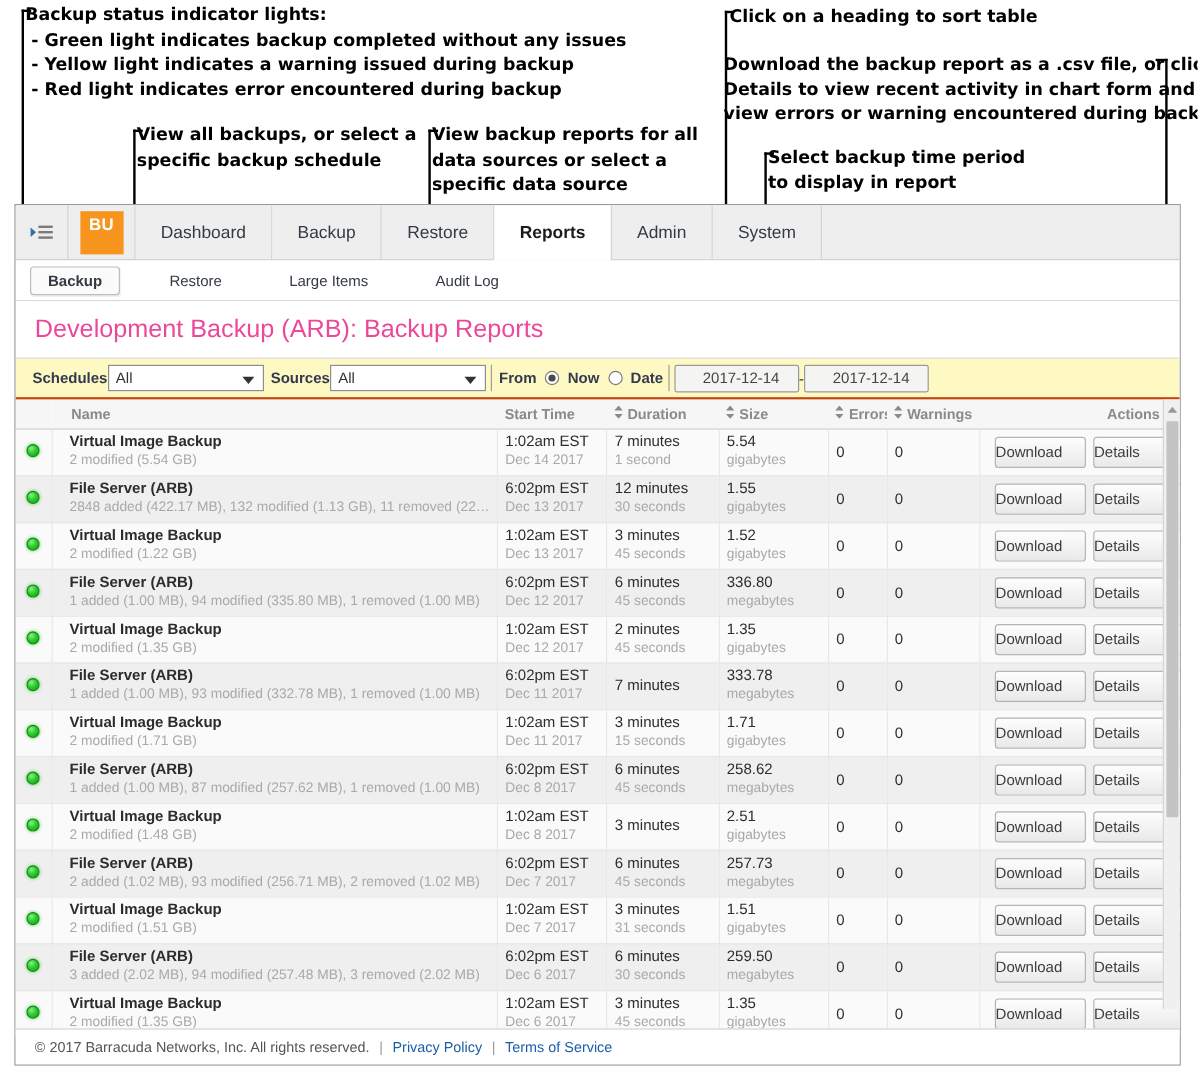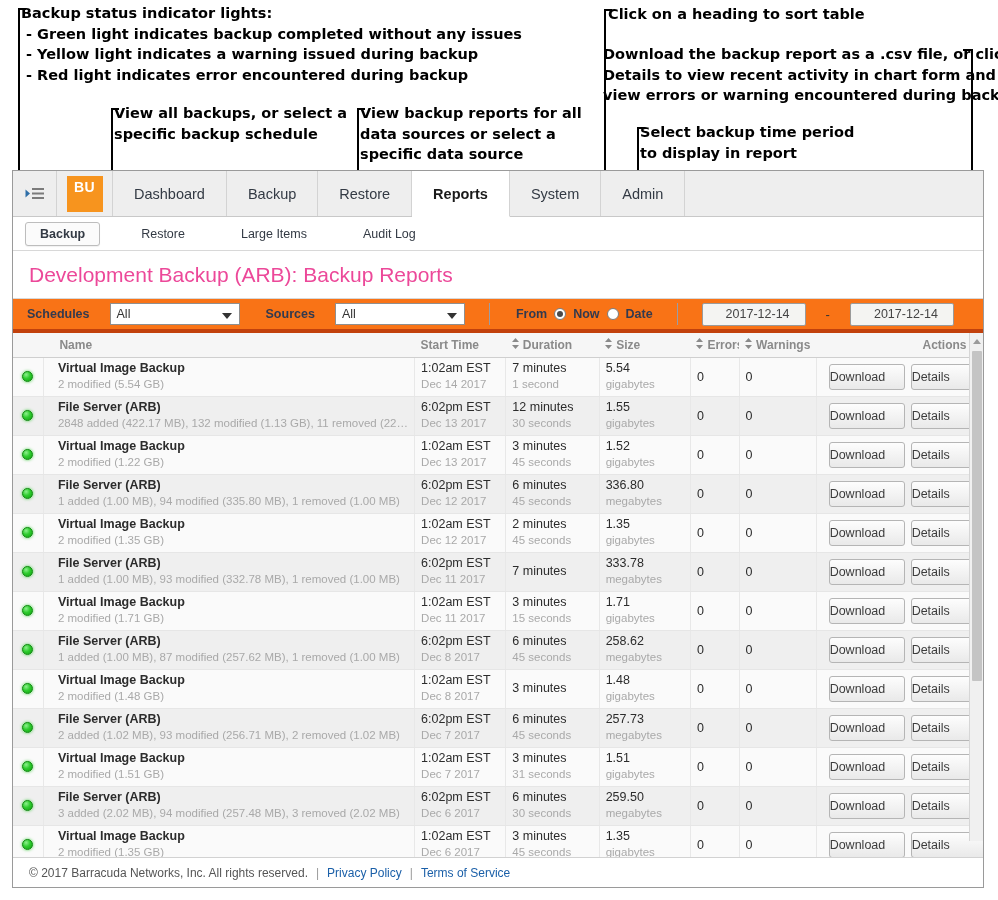--- a/index.html
+++ b/index.html
@@ -129,26 +129,26 @@
     font-size: 12.5px;
     font-weight: 700;
     padding: 7px 13px;
     border-radius: 3px;
     cursor: pointer;
   }
 
   
   .filterbar {
     height: 34px;
-    background: #f97316;
-    border-bottom: 4px solid #c2410c;
+    background: #fef9c3;
+    border-bottom: 2px solid #c2410c;
     display: flex;
     align-items: center;
     padding-left: 14px;
-    gap: 20px;
+    gap: 0;
   }
   .flabel {
     font-size: 12.5px;
     font-weight: 700;
     color: #333a4e;
   }
   .fselect {
     position: relative;
     width: 130px; height: 22px;
     background: #fff;
@@ -357,22 +357,22 @@
         </svg>
       </div>
       <div class="logo-cell">
         <div class="logo">BU</div>
       </div>
       <div class="tabs">
         <div class="tab">Dashboard</div>
         <div class="tab">Backup</div>
         <div class="tab">Restore</div>
         <div class="tab active">Reports</div>
+        <div class="tab">Admin</div>
         <div class="tab">System</div>
-        <div class="tab">Admin</div>
       </div>
     </div>
 
     <div class="subnav">
       <div class="subtab active">Backup</div>
       <div class="subtab">Restore</div>
       <div class="subtab">Large Items</div>
       <div class="subtab">Audit Log</div>
     </div>
 
@@ -640,21 +640,21 @@
               </td>
               <td class="cellbox">
                 <div class="v1">1:02am EST</div>
                 <div class="v2">Dec 8 2017</div>
               </td>
               <td class="cellbox">
                 <div class="v1">3 minutes</div>
                 <div class="v2"></div>
               </td>
               <td class="cellbox">
-                <div class="v1">1.48</div>
+                <div class="v1">2.51</div>
                 <div class="v2">gigabytes</div>
               </td>
               <td class="cellbox num">0</td>
               <td class="cellbox num">0</td>
               <td class="actions cellbox"><span class="btn">Download</span><span class="btn">Details</span></td>
             </tr>
             <tr class="row alt">
               <td class="status cellbox"><span class="light "></span></td>
               <td class="cellbox" style="padding-left:14px;">
                 <div class="nm">File Server (ARB)</div>

